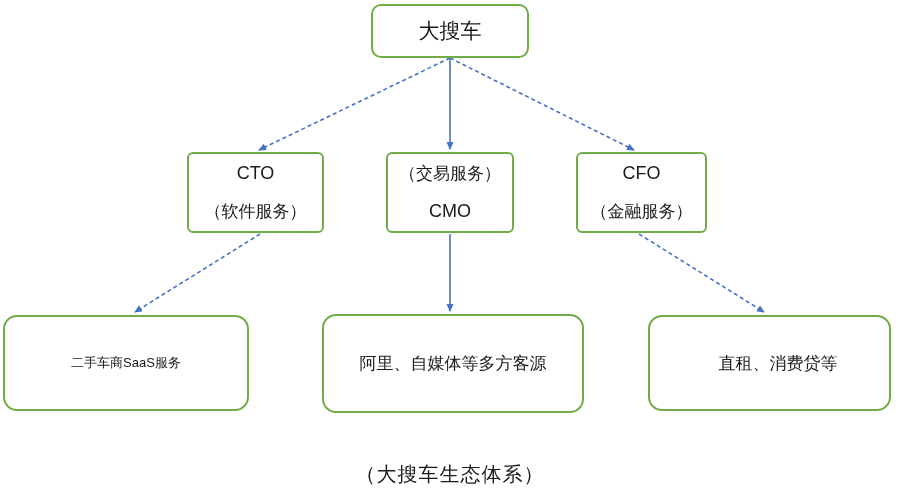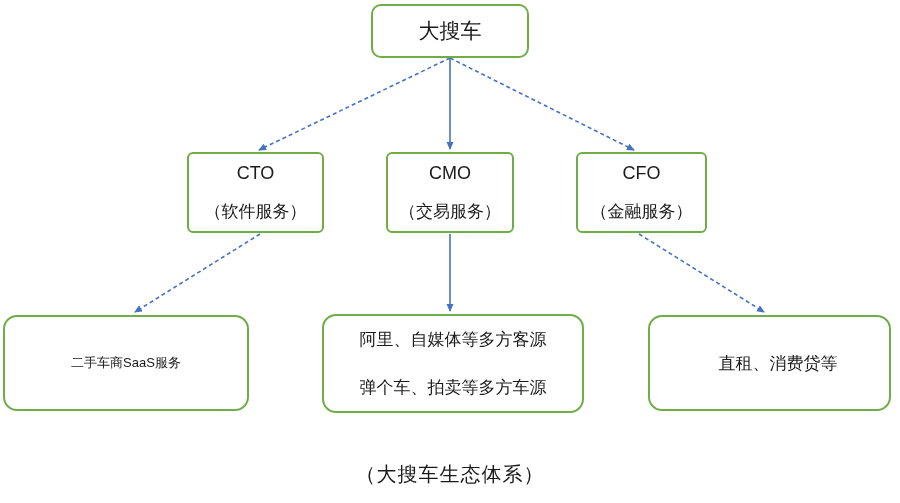--- a/index.html
+++ b/index.html
@@ -89,36 +89,35 @@
   <div class="box node-root">
     <div class="row">大搜车</div>
   </div>
 
   <div class="box node-cto">
     <div class="row">CTO</div>
     <div class="row subtitle">（软件服务）</div>
   </div>
 
   <div class="box node-cmo">
+    <div class="row subtitle">（交易服务）</div>
     <div class="row">CMO</div>
-    <div class="row subtitle">（交易服务）</div>
   </div>
 
   <div class="box node-cfo">
     <div class="row">CFO</div>
     <div class="row subtitle">（金融服务）</div>
   </div>
 
   <div class="box node-saas">
     <div class="row">二手车商SaaS服务</div>
   </div>
 
   <div class="box node-sources">
     <div class="row">阿里、自媒体等多方客源</div>
-    <div class="row">弹个车、拍卖等多方车源</div>
   </div>
 
   <div class="box node-finance">
     <div class="row">直租、消费贷等</div>
   </div>
 
   <div class="caption">（大搜车生态体系）</div>
 
 </div>
 

